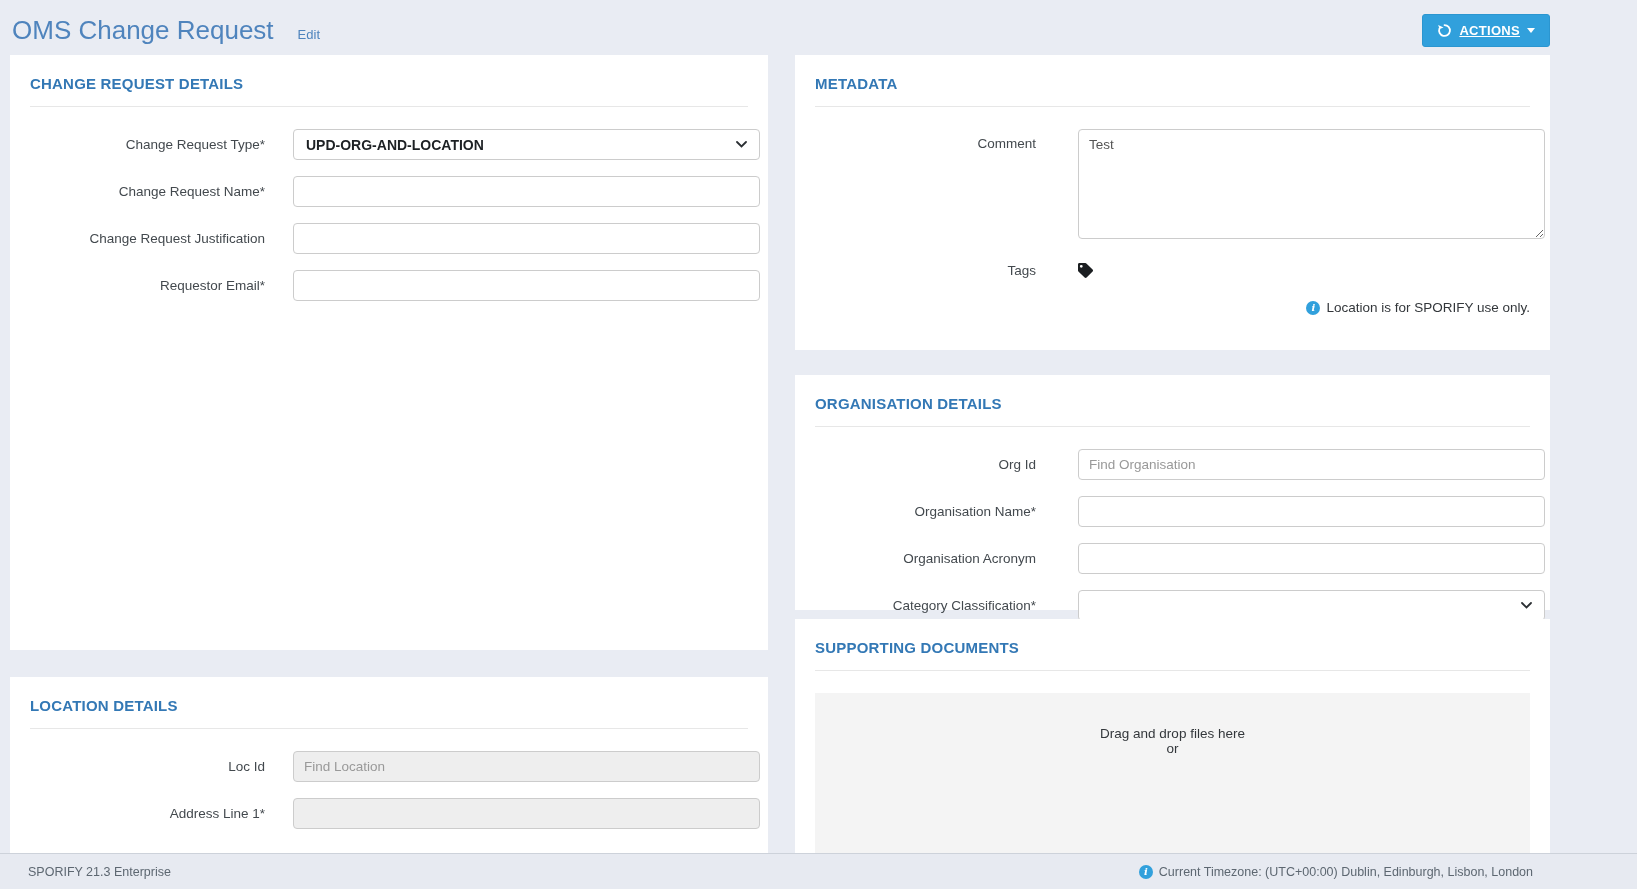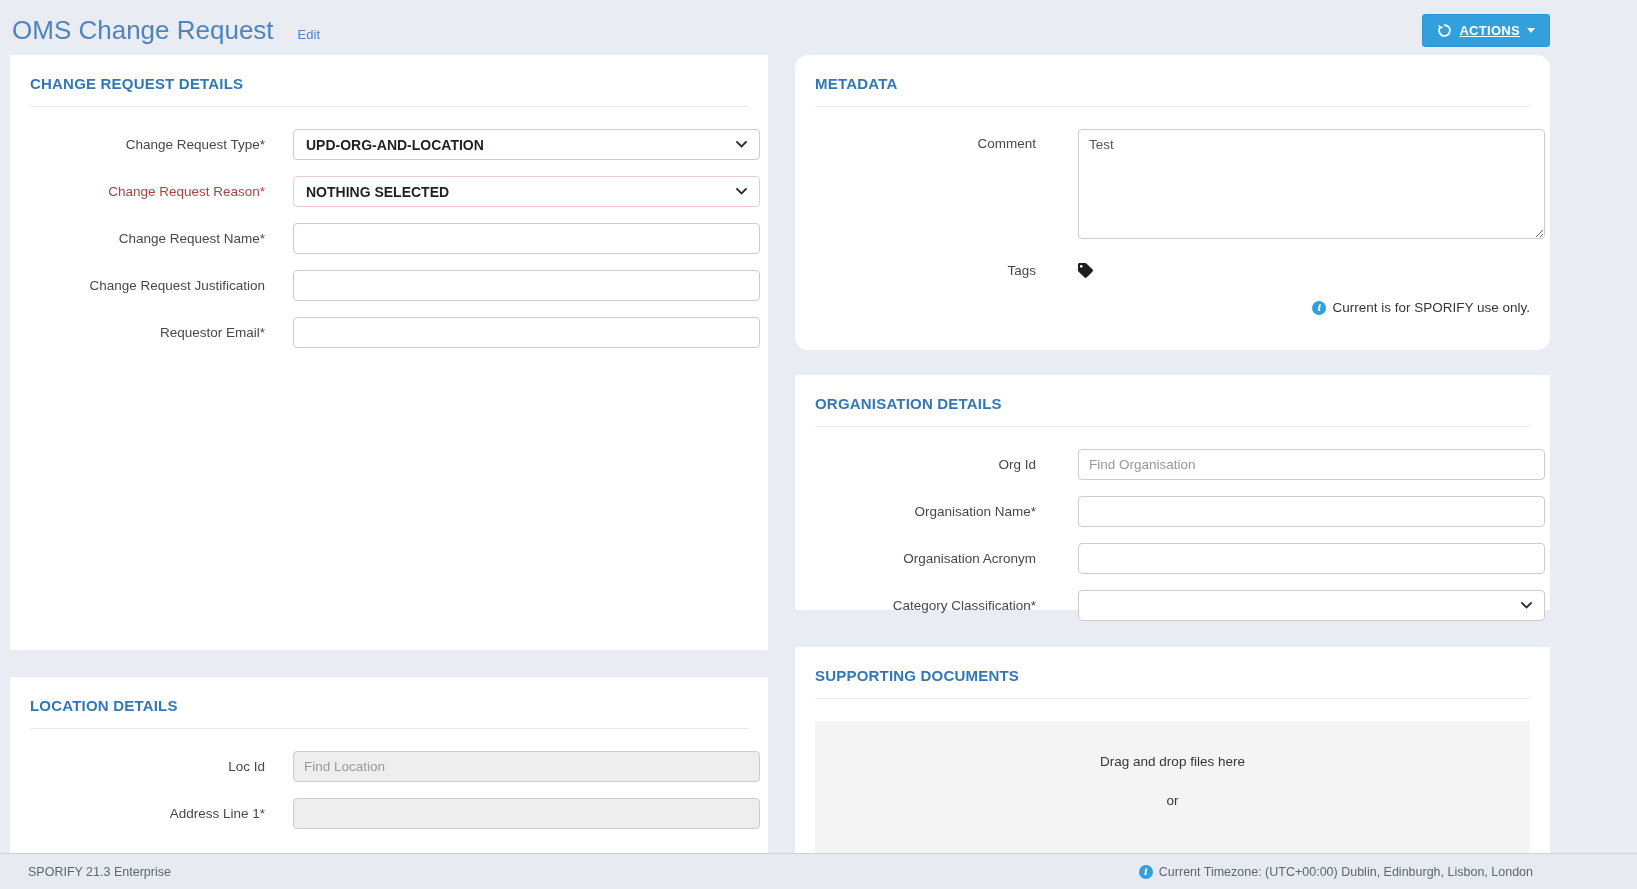--- a/index.html
+++ b/index.html
@@ -21,22 +21,22 @@
   
   .main { display:flex; gap:27px; padding:0 87px 0 10px; align-items:flex-start; }
   .col { display:flex; flex-direction:column; }
   .col-left  { width:758px; }
   .col-right { width:755px; }
   .panel { background:#fff; padding:20px; width:100%; }
   .panel-heading { font-size:15px; font-weight:bold; color:#3378b5; letter-spacing:.2px;
                    padding-bottom:14px; border-bottom:1px solid #e7e7e7; margin-bottom:22px; }
 
   .panel-crd      { height:595px; margin-bottom:27px; }
-  .panel-meta     { height:295px; margin-bottom:25px;border-radius:13px; }
-  .panel-org      { height:235px; margin-bottom:37px; }
+  .panel-meta     { height:295px; margin-bottom:25px; }
+  .panel-org      { height:235px; margin-bottom:9px; }
   .panel-loc      { height:300px; }
   .panel-docs     { height:300px; }
 
   
   .form-row { display:flex; align-items:center; margin-bottom:16px;gap:12px; }
   .form-row.top { align-items:flex-start; }
   .form-label { flex:0 0 251px; text-align:right; padding-right:16px; font-size:13.5px; color:#43494e; }
   .col-right .form-label { padding-right:30px; }
   .form-label.top-pad { padding-top:7px; }
   .form-label.error { color:#a94442; }
@@ -62,21 +62,21 @@
                display:flex; justify-content:flex-end; align-items:center; gap:6px; }
 
   .info-icon { width:14px; height:14px; border-radius:50%; background:#31a0dc; color:#fff;
                display:inline-flex; align-items:center; justify-content:center;
                font-family:"DejaVu Serif", serif; font-style:italic; font-weight:bold;
                font-size:10px; line-height:1; flex:0 0 14px; }
 
   
   .dropzone { background:#f4f4f4; margin-top:0; padding-top:33px; height:170px; text-align:center; }
   .dropzone .dz-line1 { font-size:13.5px; color:#33373b; }
-  .dropzone .dz-line2 { font-size:13.5px; color:#33373b; margin-top:24px; }
+  .dropzone .dz-line2 { font-size:13.5px; color:#33373b; }
 
   
   .page-footer { position:fixed; left:0; right:0; bottom:0; height:36px; background:#e7eaf1;
                  border-top:1px solid #cdd2da; display:flex; align-items:center;
                  justify-content:space-between; padding:0 104px 0 28px; z-index:10;
                  font-size:12.5px; color:#5d6771; }
   .footer-right { display:flex; align-items:center; gap:6px; }
 
   .chev svg, .hist svg { display:block; }
 </style>
@@ -114,33 +114,20 @@
             <span class="select-value">UPD-ORG-AND-LOCATION</span>
             <span class="chev">
               <svg width="11" height="7" viewBox="0 0 11 7">
                   <path d="M1 1l4.5 4.5L10 1" fill="none" stroke="#2b2f33" stroke-width="1.8" stroke-linecap="round"></path>
                 </svg>
             </span>
           </div>
         </div>
       </div>
 
-      <div class="form-row">
-        <label class="form-label error">Change Request Reason*</label>
-        <div class="control">
-          <div class="select-box error-border">
-            <span class="select-value">NOTHING SELECTED</span>
-            <span class="chev">
-              <svg width="11" height="7" viewBox="0 0 11 7">
-                  <path d="M1 1l4.5 4.5L10 1" fill="none" stroke="#2b2f33" stroke-width="1.8" stroke-linecap="round"></path>
-                </svg>
-            </span>
-          </div>
-        </div>
-      </div>
 
       <div class="form-row">
         <label class="form-label">Change Request Name*</label>
         <div class="control">
           <input class="text-input" type="text" value="" style="">
         </div>
       </div>
 
       <div class="form-row">
         <label class="form-label">Change Request Justification</label>
@@ -194,21 +181,21 @@
           <span class="tag-icon">
             <svg width="15" height="15" viewBox="0 0 512 512">
                 <path fill="#1b1e21" d="M497.9 225.9 286.1 14.1A48 48 0 0 0 252.1 0H48C21.5 0 0 21.5 0 48v204.1a48 48 0 0 0 14.1 33.9l211.9 211.9c18.7 18.7 49.1 18.7 67.9 0l204.1-204.1c18.7-18.7 18.7-49.1-.1-67.9zM112 160a48 48 0 1 1 0-96 48 48 0 0 1 0 96z"></path>
               </svg>
           </span>
         </div>
       </div>
 
       <div class="meta-note">
         <span class="info-icon">i</span>
-        <span>Current is for SPORIFY use only.</span>
+        <span>Location is for SPORIFY use only.</span>
       </div>
     </section>
 
     <section class="panel panel-org">
       <h2 class="panel-heading">ORGANISATION DETAILS</h2>
 
       <div class="form-row">
         <label class="form-label">Org Id</label>
         <div class="control">
           <input class="text-input" type="text" placeholder="Find Organisation" style="">

